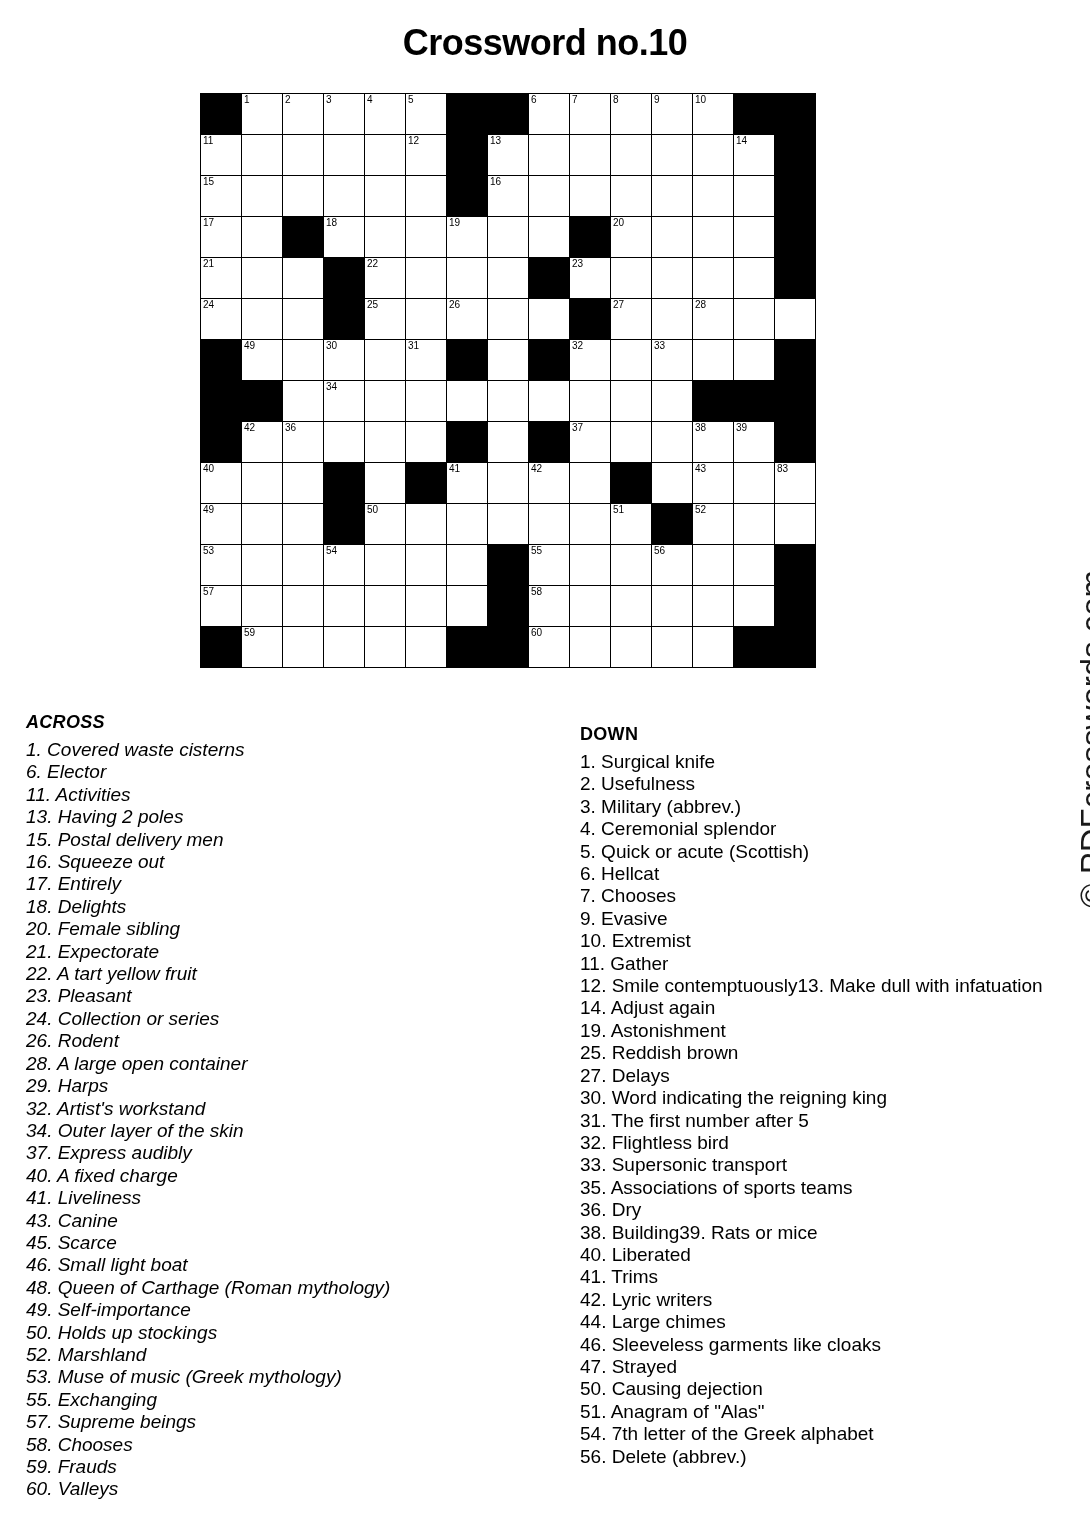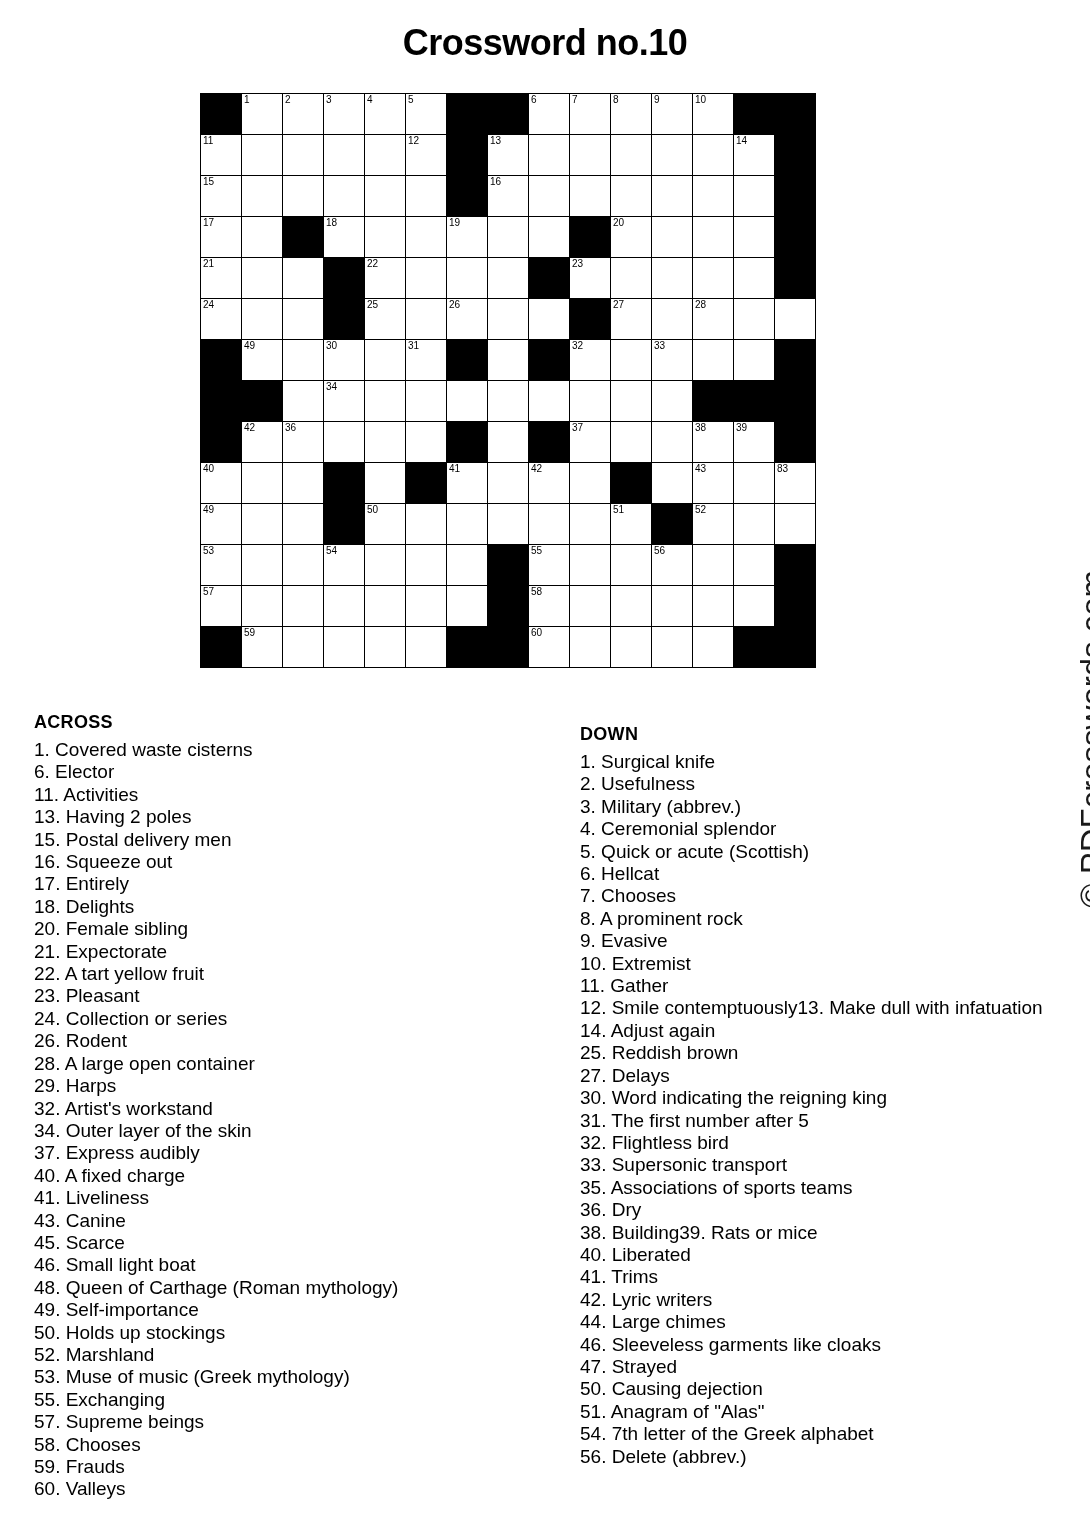--- a/index.html
+++ b/index.html
@@ -72,21 +72,21 @@
   #clues {
     position: absolute;
     top: 712px;
     left: 0;
     width: 1090px;
   }
   .col {
     position: absolute;
     top: 0;
   }
-  .col.across { left: 34px; width: 520px; }
+  .col.across { left: 26px; width: 520px; font-style: italic; }
   .col.down { left: 580px; width: 500px; margin-top: 12px; }
   .col h3 {
     font-size: 18px;
     font-weight: bold;
     margin: 0 0 6px 0;
     letter-spacing: 0.3px;
   }
   .clue {
     font-size: 19px;
     line-height: 22.4px;
@@ -503,26 +503,26 @@
   <div class="col down">
     <h3>DOWN</h3>
     <div id="down-list">
         <p class="clue">1. Surgical knife</p>
         <p class="clue">2. Usefulness</p>
         <p class="clue">3. Military (abbrev.)</p>
         <p class="clue">4. Ceremonial splendor</p>
         <p class="clue">5. Quick or acute (Scottish)</p>
         <p class="clue">6. Hellcat</p>
         <p class="clue">7. Chooses</p>
-        <p class="clue">8. A prominent rock</p>
         <p class="clue">9. Evasive</p>
         <p class="clue">10. Extremist</p>
         <p class="clue">11. Gather</p>
         <p class="clue">12. Smile contemptuously13. Make dull with infatuation</p>
         <p class="clue">14. Adjust again</p>
+        <p class="clue">19. Astonishment</p>
         <p class="clue">25. Reddish brown</p>
         <p class="clue">27. Delays</p>
         <p class="clue">30. Word indicating the reigning king</p>
         <p class="clue">31. The first number after 5</p>
         <p class="clue">32. Flightless bird</p>
         <p class="clue">33. Supersonic transport</p>
         <p class="clue">35. Associations of sports teams</p>
         <p class="clue">36. Dry</p>
         <p class="clue">38. Building39. Rats or mice</p>
         <p class="clue">40. Liberated</p>

